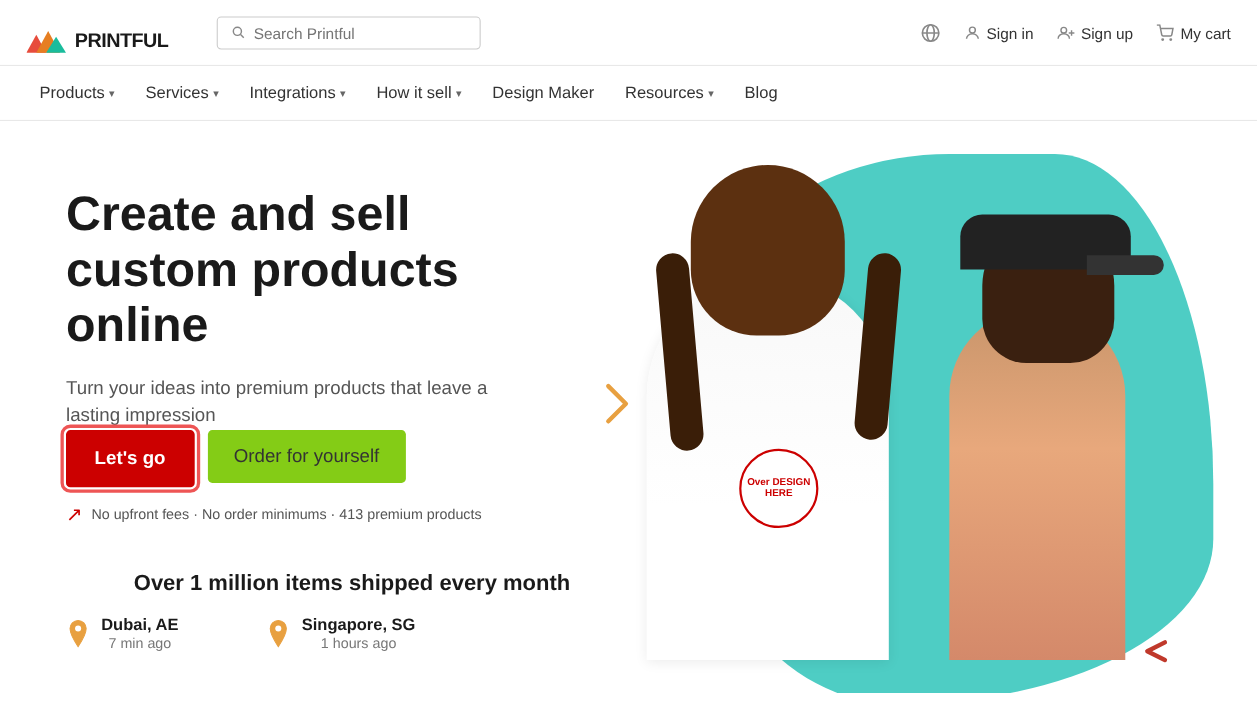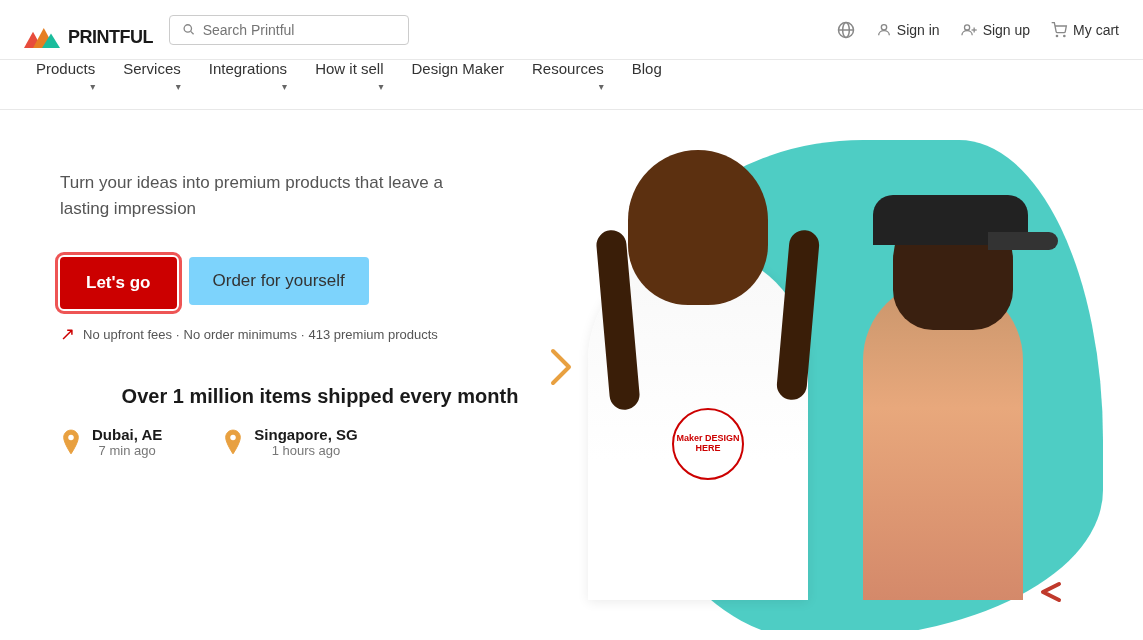--- a/index.html
+++ b/index.html
@@ -33,20 +33,21 @@
       letter-spacing: -0.5px;
     }
     .search-bar {
       display: flex;
       border: 1.5px solid #ccc;
       border-radius: 4px;
       padding: 6px 12px;
       gap: 8px;
       width: 240px;
       background: #fff;
+      margin-left: 28px;
     }
     .search-bar input {
       border: none;
       outline: none;
       font-size: 14px;
       color: #555;
       width: 100%;
     }
     .header-right {
       display: flex;
@@ -68,30 +69,29 @@
     .nav {
       display: flex;
       align-items: center;
       padding: 0 24px;
       height: 50px;
       border-bottom: 1px solid #e8e8e8;
       gap: 4px;
     }
     .nav-item {
       display: flex;
-      align-items: flex-end;
+      align-items: center;
       gap: 4px;
       padding: 0 12px;
       height: 100%;
       font-size: 15px;
       color: #333;
       cursor: pointer;
       text-decoration: none;
       white-space: nowrap;
-      flex-direction: column;
     }
     .nav-item.bold { font-weight: 700; }
     .nav-item .badge {
       width: 7px;
       height: 7px;
       background: #e74c3c;
       border-radius: 50%;
       display: inline-block;
       vertical-align: super;
       margin-left: 1px;
@@ -120,42 +120,41 @@
       color: #1a1a1a;
       line-height: 1.15;
       margin-bottom: 18px;
       max-width: 460px;
     }
     .hero-subtitle {
       font-size: 17px;
       color: #555;
       line-height: 1.5;
       max-width: 400px;
-      margin-bottom: 36px;
     }
     .hero-buttons {
       display: flex;
       gap: 12px;
       align-items: flex-start;
       margin-bottom: 14px;
     }
     .btn-primary {
       background: #cc0000;
       color: #fff;
       border: 2.5px solid #cc0000;
       border-radius: 4px;
       padding: 14px 24px;
       font-size: 17px;
       font-weight: 700;
       cursor: pointer;
       outline: 3px solid #e55;
       outline-offset: 2px;
     }
     .btn-secondary {
-      background: #7dd3fc;
+      background: #84cc16;
       color: #333;
       border: none;
       border-radius: 4px;
       padding: 14px 24px;
       font-size: 17px;
       cursor: pointer;
     }
     .hero-features {
       font-size: 13px;
       color: #555;
@@ -174,21 +173,21 @@
       text-align: center;
     }
     .hero-shipped-title {
       font-size: 20px;
       font-weight: 800;
       color: #1a1a1a;
       margin-bottom: 18px;
     }
     .locations {
       display: flex;
-      gap: 60px;
+      gap: 80px;
     }
     .location-item {
       display: flex;
       align-items: flex-start;
       gap: 10px;
     }
     .location-pin {
       width: 22px;
       height: 28px;
       flex-shrink: 0;
@@ -348,20 +347,21 @@
     <span>Resources</span>
     <span class="chevron">▾</span>
   </a>
   <a class="nav-item">
     <span>Blog</span>
   </a>
 </nav>
 
 <section class="hero">
   <div class="hero-left">
+    <h1 class="hero-title">Create and sell custom products online</h1>
     <p class="hero-subtitle">Turn your ideas into premium products that leave a lasting impression</p>
     <div class="hero-buttons">
       <button class="btn-primary">Let's go</button>
       <button class="btn-secondary">Order for yourself</button>
     </div>
     <div class="hero-features">
       <span class="arrow-indicator">↗</span>
       <span>No upfront fees · No order minimums · 413 premium products</span>
     </div>
 
@@ -417,21 +417,21 @@
       <div style="position:absolute;bottom:0;left:10px;width:270px;height:450px;z-index:2;">
 
         <div style="position:absolute;bottom:0;left:15px;width:220px;height:350px;background:linear-gradient(180deg,#f8f8f8 0%,#fff 60%);border-radius:110px 110px 0 0;box-shadow:0 2px 12px rgba(0,0,0,0.08);"></div>
 
         <div style="position:absolute;top:0;left:55px;width:140px;height:155px;background:#5c3010;border-radius:70px 70px 60px 60px;"></div>
 
         <div style="position:absolute;top:80px;left:30px;width:30px;height:180px;background:#3a1e08;border-radius:15px;transform:rotate(-5deg);"></div>
 
         <div style="position:absolute;top:80px;right:30px;width:30px;height:170px;background:#3a1e08;border-radius:15px;transform:rotate(5deg);"></div>
 
-        <div class="hoodie-design" style="position:absolute;bottom:120px;left:50%;transform:translateX(-50%);text-align:center;font-size:9px;font-weight:700;color:#cc0000;background:rgba(255,255,255,0.9);border-radius:50%;width:72px;height:72px;display:flex;align-items:center;justify-content:center;border:2px solid #cc0000;line-height:1.1;z-index:3;">Maker DESIGN HERE</div>
+        <div class="hoodie-design" style="position:absolute;bottom:120px;left:50%;transform:translateX(-50%);text-align:center;font-size:9px;font-weight:700;color:#cc0000;background:rgba(255,255,255,0.9);border-radius:50%;width:72px;height:72px;display:flex;align-items:center;justify-content:center;border:2px solid #cc0000;line-height:1.1;z-index:3;">Over DESIGN HERE</div>
       </div>
     </div>
 
     <div class="slider-arrow slider-arrow-left" style="bottom:20px;right:80px;">
       <svg width="28" height="24" viewBox="0 0 28 24" fill="none">
         <polyline points="24,4 8,12 24,20" stroke="#C0392B" stroke-width="4" stroke-linecap="round" stroke-linejoin="round"></polyline>
       </svg>
     </div>
   </div>
 </section>

